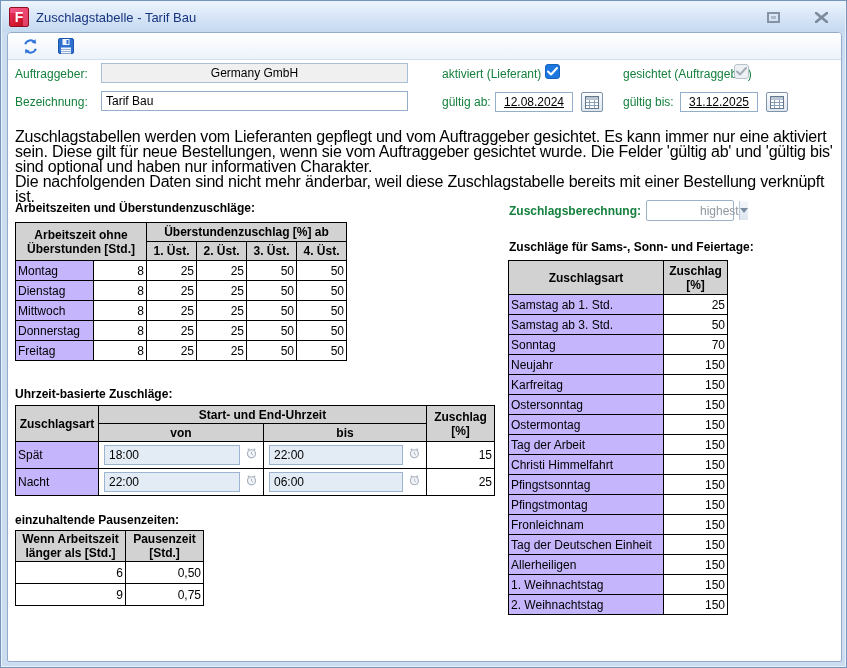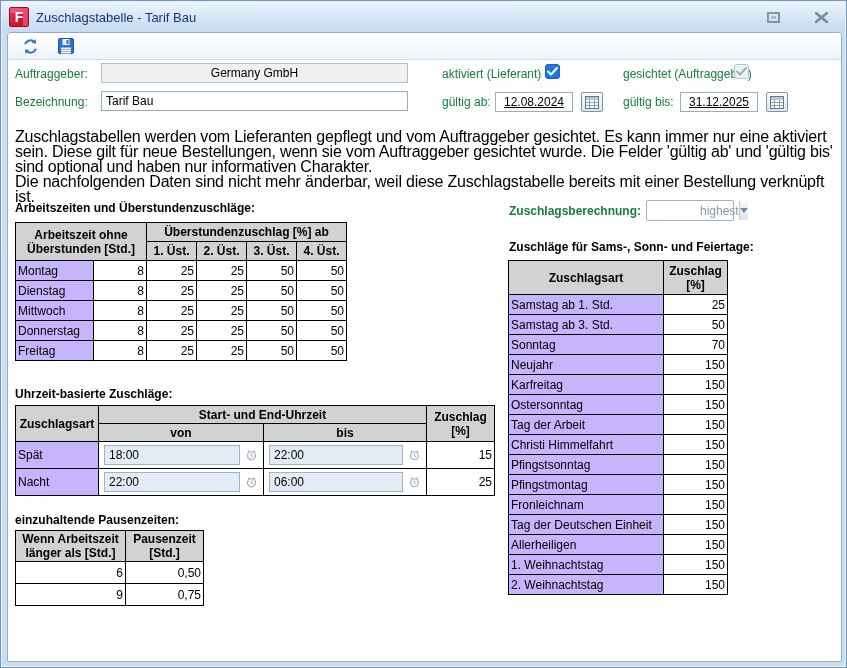--- a/index.html
+++ b/index.html
@@ -92,21 +92,21 @@
   td.rowhead{ background:#c4b5fd; text-align:left; padding-left:4px; }
   td.num{ text-align:right; padding-right:5px; }
 
   #table-overtime td{ height:20px; }
   #table-overtime th{ height:19px; }
   #table-holiday td{ height:20px; }
   #table-pause td{ height:22px; }
   #table-time td{ height:27px; }
   #table-time th{ height:18px; }
 
-  .timecell{ display:flex; align-items:center; gap:5px; padding:0 3px; }
+  .timecell{ display:flex; align-items:flex-start; gap:5px; padding:0 3px; }
   .time-input{
     flex:1 1 auto; height:20px; background:#e3ebf5; border:1px solid #9cb4d2;
     font-size:12px; padding:0 4px; color:#000; min-width:0; font-family:"Liberation Sans",sans-serif;
   }
 
   
   .dropdown{
     position:absolute; width:88px; height:21px; background:#fff;
     border:1px solid #9db2ca; border-radius:2px; display:flex; align-items:center;padding-left:48px;
   }
@@ -408,20 +408,24 @@
         </tr>
         <tr>
           <td class="rowhead">Karfreitag</td>
           <td class="num">150</td>
         </tr>
         <tr>
           <td class="rowhead">Ostersonntag</td>
           <td class="num">150</td>
         </tr>
         <tr>
+          <td class="rowhead">Ostermontag</td>
+          <td class="num">150</td>
+        </tr>
+        <tr>
           <td class="rowhead">Tag der Arbeit</td>
           <td class="num">150</td>
         </tr>
         <tr>
           <td class="rowhead">Christi Himmelfahrt</td>
           <td class="num">150</td>
         </tr>
         <tr>
           <td class="rowhead">Pfingstsonntag</td>
           <td class="num">150</td>

